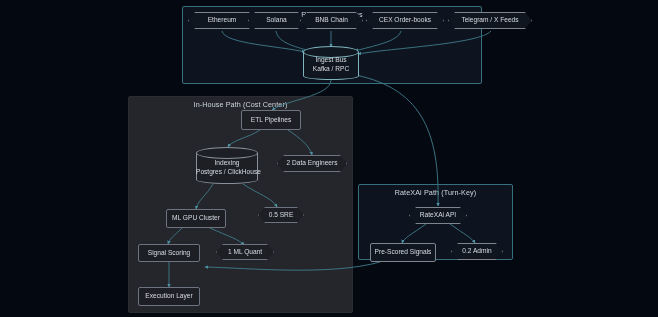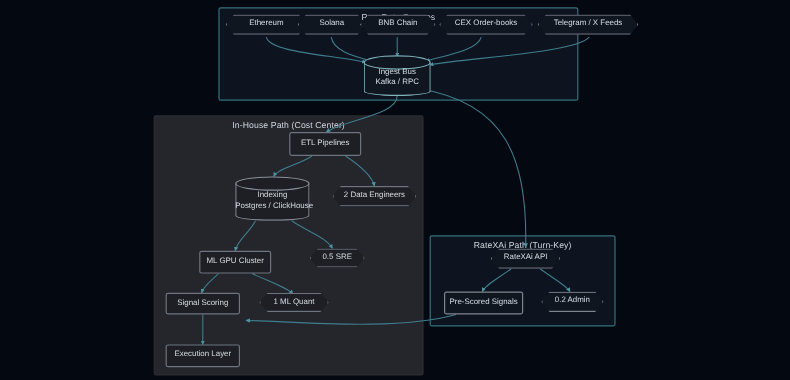--- a/index.html
+++ b/index.html
@@ -6,21 +6,21 @@
   body{width:658px;height:317px;overflow:hidden;
        font-family:"Liberation Sans",sans-serif;}
   #stage{position:relative;width:658px;height:317px;background:#040810;}
 
   
   .group{position:absolute;box-sizing:border-box;}
   #grp-raw{left:182px;top:6px;width:300px;height:78px;
            background:#0d141f;border:1px solid #35707c;border-radius:2px;}
   #grp-inhouse{left:128px;top:96px;width:225px;height:217px;
            background:#24262b;border:1px solid #2b2d33;border-radius:2px;}
-  #grp-ratex{left:358px;top:196px;width:155px;height:76px;
+  #grp-ratex{left:358px;top:184px;width:155px;height:76px;
            background:#0d141f;border:1px solid #35707c;border-radius:2px;}
   .group-title{position:absolute;left:0;right:0;top:3px;text-align:center;
            font-size:7.2px;color:#cfd6de;letter-spacing:.1px;white-space:nowrap;}
 
   
   #edges{position:absolute;left:0;top:0;width:658px;height:317px;
          pointer-events:none;}
 
   
   .node{position:absolute;box-sizing:border-box;display:flex;

